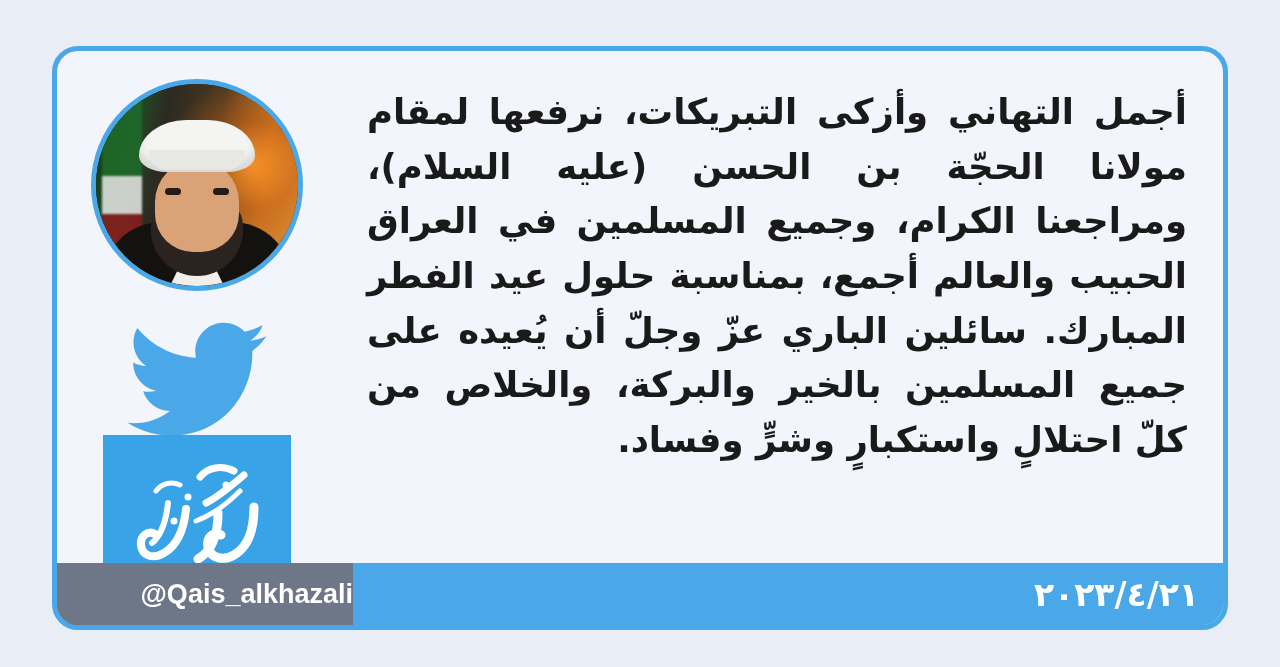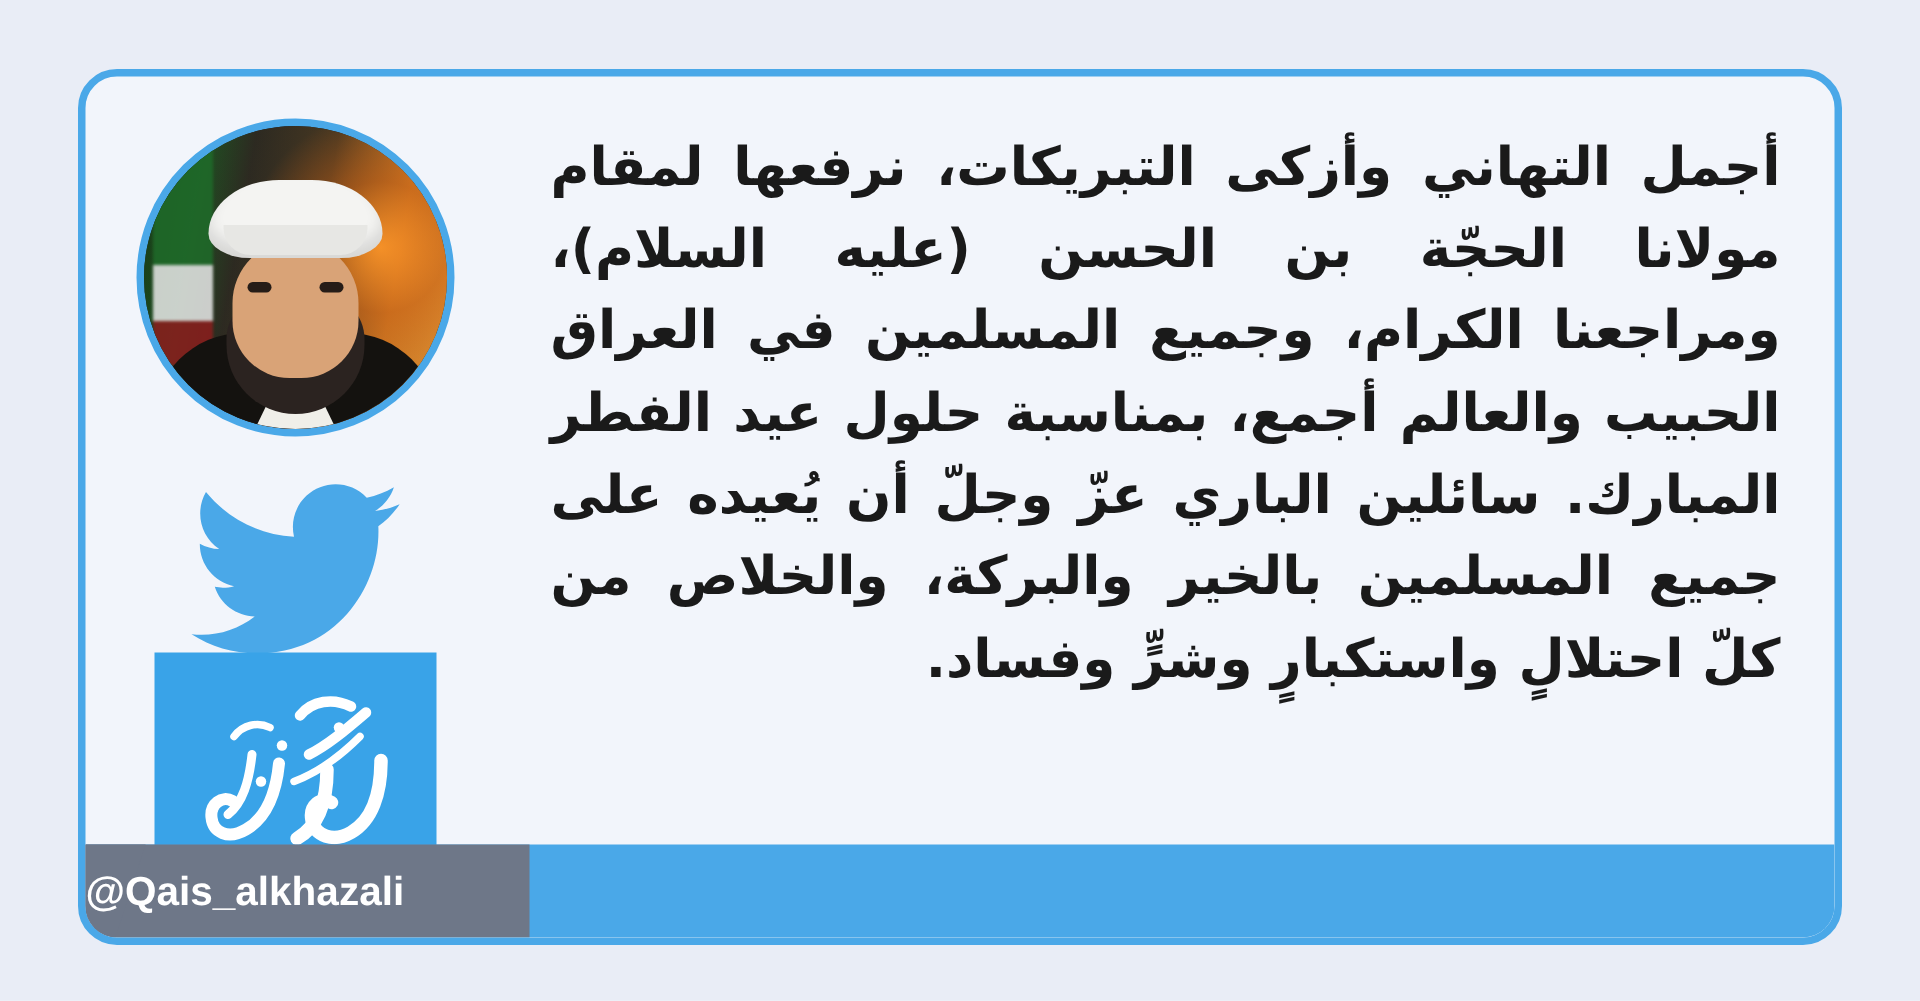--- a/index.html
+++ b/index.html
@@ -236,21 +236,21 @@
   }
   .handle-chip {
     position: absolute;
     left: 0;
     top: 0;
     height: 62px;
     width: 296px;
     background: #6e7788;
     display: flex;
     align-items: center;
-    justify-content: flex-end;
+    justify-content: flex-start;
   }
   .handle-chip:before {
     content: "";
     position: absolute;
     left: -30px;
     top: 0;
     width: 60px;
     height: 62px;
     background: #6e7788;
     transform: skewX(-18deg);
@@ -309,19 +309,20 @@
             <circle cx="104" cy="34" r="3.5" fill="#ffffff" stroke="none"></circle>
             <circle cx="66" cy="46" r="3.5" fill="#ffffff" stroke="none"></circle>
             <circle cx="52" cy="70" r="3.5" fill="#ffffff" stroke="none"></circle>
           </g>
         </svg>
       </div>
 
     </div>
 
     <div class="bottom-bar">
+      <div class="date">٢٠٢٣/٤/٢١</div>
       <div class="handle-chip">
         <span class="handle">@Qais_alkhazali</span>
       </div>
     </div>
 
   </div>
 </div>
 
 </body></html>

